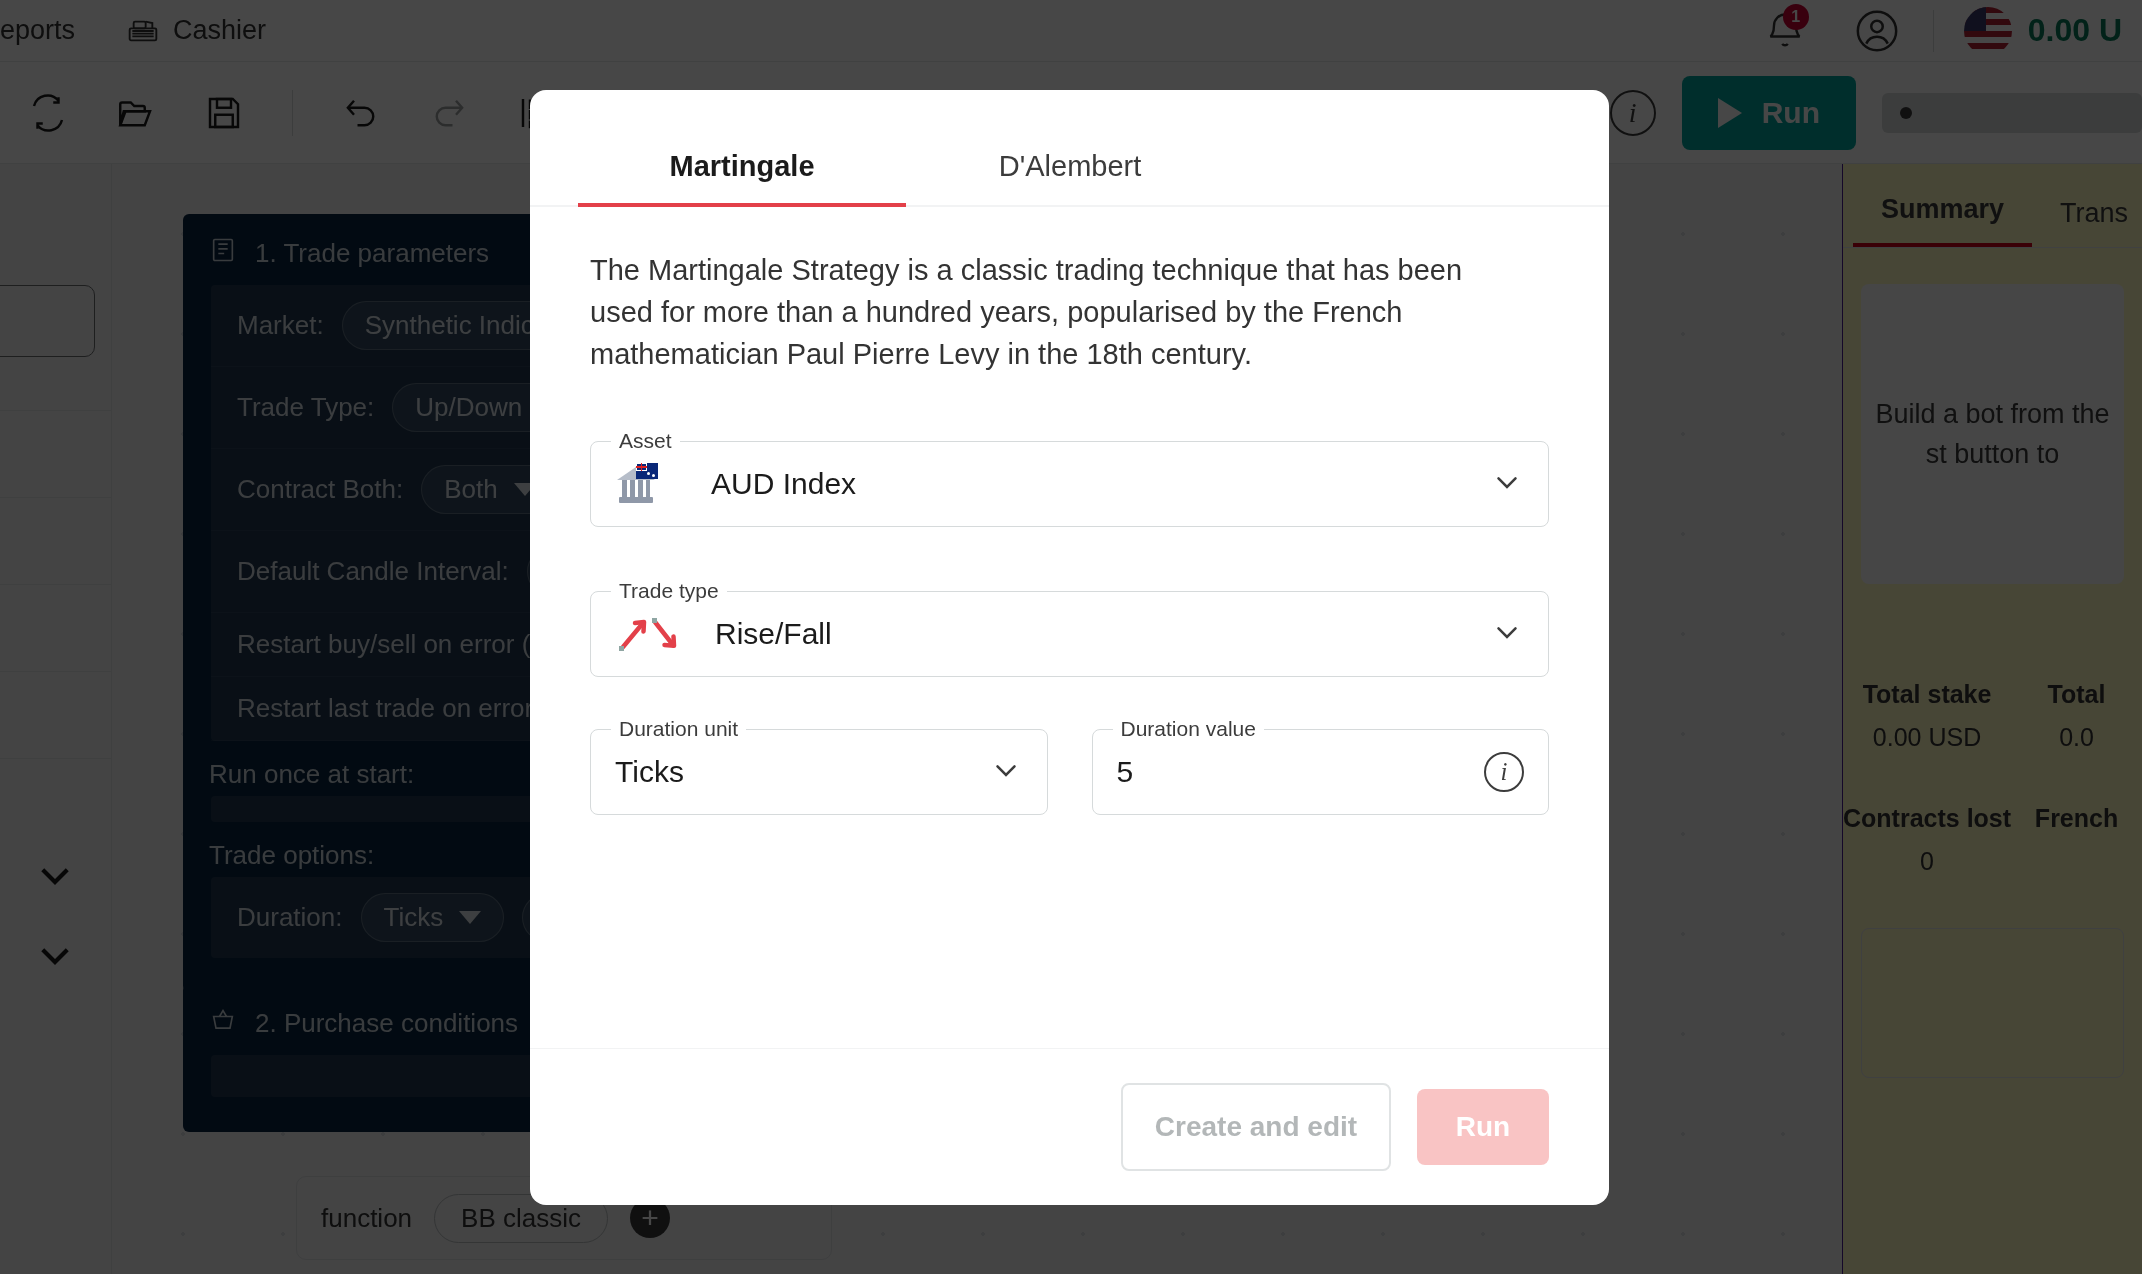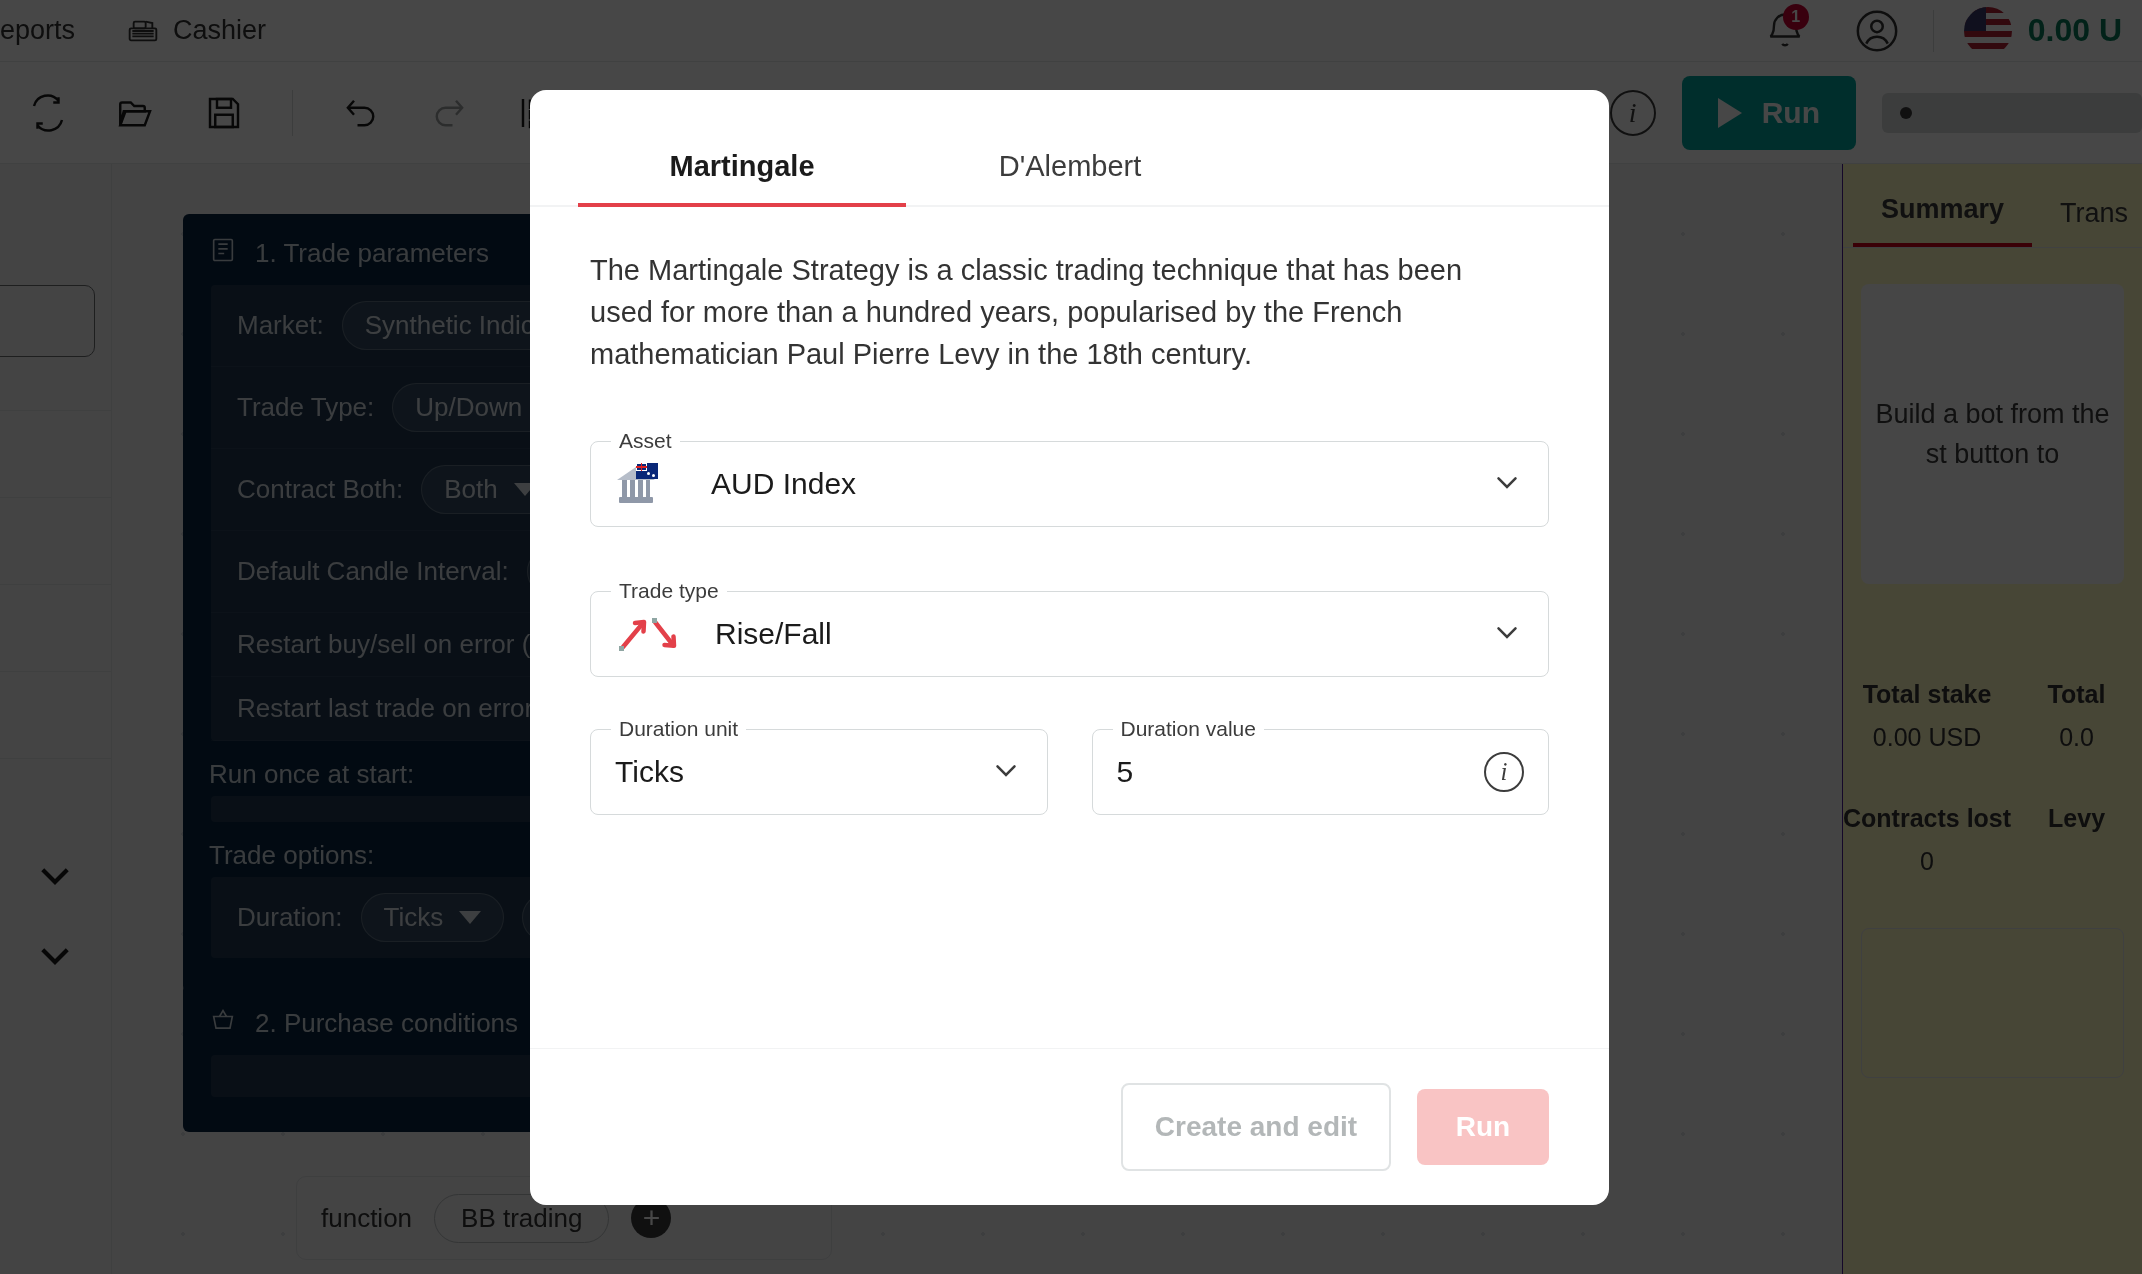--- a/index.html
+++ b/index.html
@@ -430,21 +430,21 @@
           </svg>
         </span>
         <span>2. Purchase conditions</span>
       </div>
       <div class="blk-body" style="height:42px;"></div>
     </div>
 
     <div class="fn-bar">
       <span>function</span>
       <span class="fn-pill">
-        <span>BB trading</span>
+        <span>BB classic</span>
       </span>
       <span class="plus-round">+</span>
     </div>
   </div>
 
   <div class="right-panel">
     <div class="rp-tabs">
       <div class="rp-tab active">
         <span>Summary</span>
       </div>
@@ -463,21 +463,21 @@
       </div>
       <div>
         <div class="rp-stat-label">Total</div>
         <div class="rp-stat-value">0.0</div>
       </div>
       <div>
         <div class="rp-stat-label">Contracts lost</div>
         <div class="rp-stat-value">0</div>
       </div>
       <div>
-        <div class="rp-stat-label">Levy</div>
+        <div class="rp-stat-label">French</div>
         <div class="rp-stat-value"></div>
       </div>
     </div>
     <div class="rp-box"></div>
   </div>
 </div>
 
 <div id="dim"></div>
 
 <div id="modal">

